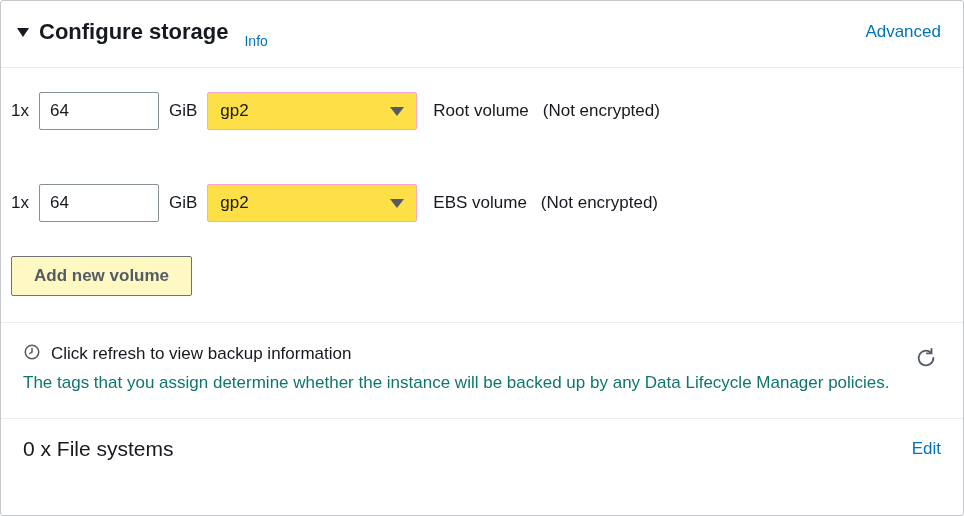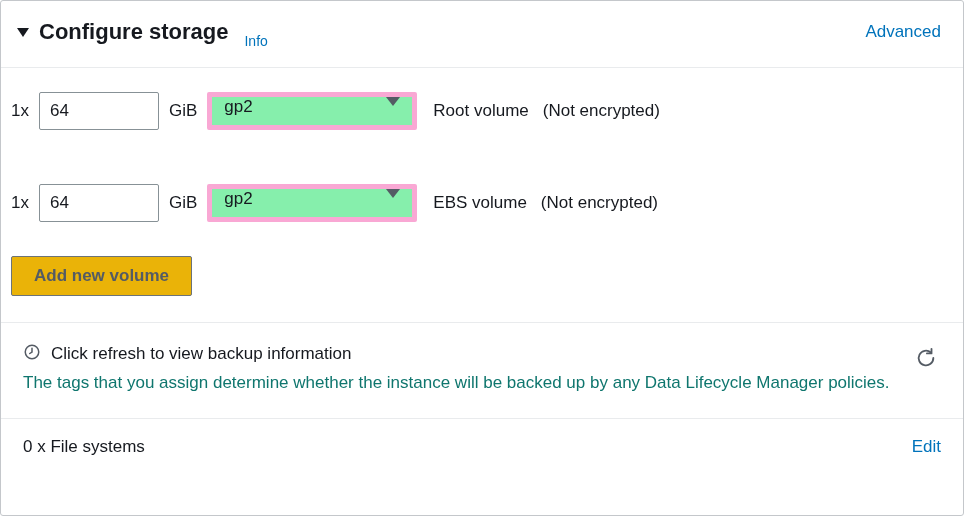--- a/index.html
+++ b/index.html
@@ -92,49 +92,49 @@
       font-size: 17px;
     }
     .select-wrapper {
       position: relative;
       width: 210px;
       height: 38px;
     }
     .select-box {
       width: 100%;
       height: 100%;
-      border: 5px solid #f9a8d4;
+      border: 1px solid #f9a8d4;
       border-radius: 2px;
       padding: 0 12px;
       font-size: 17px;
       font-family: inherit;
-      background: #86efac;
+      background: #fde047;
       appearance: none;
       cursor: pointer;
       display: flex;
-      align-items: flex-start;
+      align-items: center;
       justify-content: space-between;
       color: #16191f;
     }
     .select-caret {
       width: 0;
       height: 0;
       border-left: 7px solid transparent;
       border-right: 7px solid transparent;
       border-top: 9px solid #545b64;
     }
     .vol-label {
       margin-left: 6px;
     }
     .vol-enc {
       margin-left: 4px;
     }
     .add-volume-btn {
       border: 1px solid #6c7378;
-      background: #eab308;
+      background: #fef9c3;
       color: #545b64;
       font-size: 17px;
       font-weight: 700;
       padding: 9px 22px;
       border-radius: 2px;
       cursor: pointer;
       font-family: inherit;
     }
     .backup-section {
       border-top: 1px solid #e9ebed;
@@ -181,21 +181,21 @@
       stroke-width: 2;
     }
     .filesystem-section {
       border-top: 1px solid #e9ebed;
       padding: 18px 22px;
       display: flex;
       justify-content: space-between;
       align-items: center;
     }
     .filesystem-label {
-      font-size: 17px;
+      font-size: 21px;
       color: #16191f;
     }
     .edit-link {
       color: #0073bb;
       font-size: 17px;
       text-decoration: none;
       cursor: pointer;
     }
   </style>
 </head>

